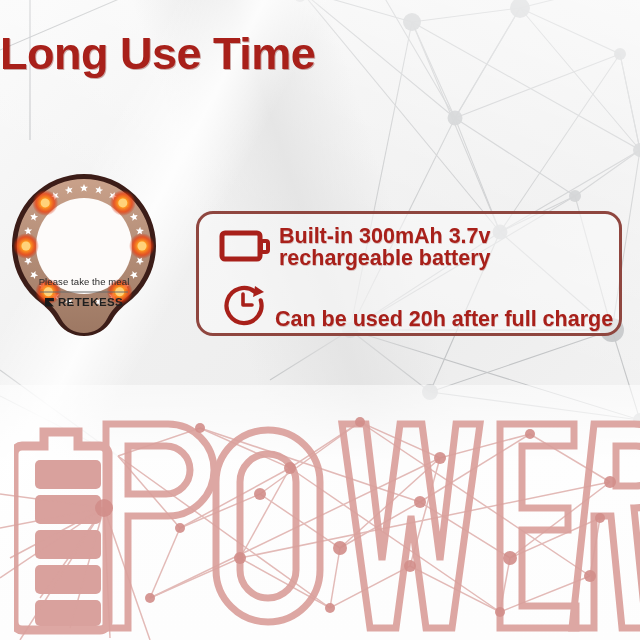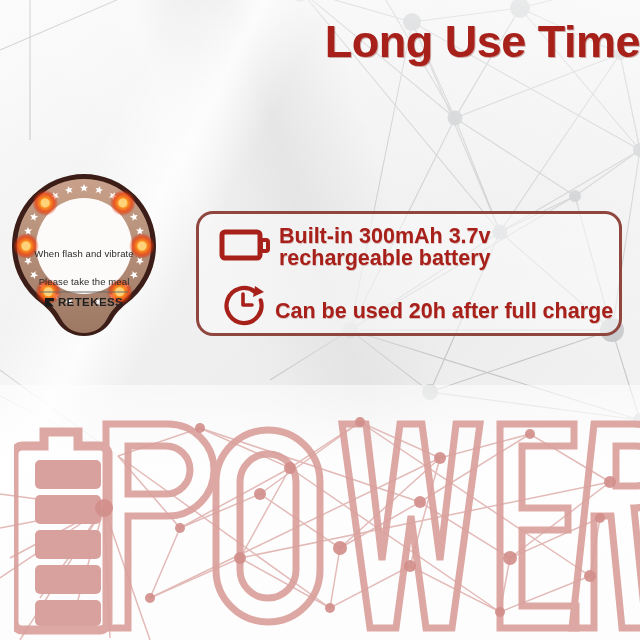--- a/index.html
+++ b/index.html
@@ -32,39 +32,39 @@
   }
 
   
   #watermark{
     position:absolute; left:0; top:398px; width:640px; height:242px;
   }
   #wm-net{ position:absolute; inset:0; }
 
   
   #title{
-    position:absolute; top:16px; left:0; width:640px;
-    text-align:right;
+    position:absolute; top:28px; left:0; width:640px;
+    text-align:left;
     font-size:45px; font-weight:bold;
     color:#a8201a;
     letter-spacing:-0.5px;
     text-shadow:1px 1px 0 rgba(120,20,15,.35);
   }
 
   
   #pager{ position:absolute; left:8px; top:170px; width:152px; height:192px; }
 
   
   #infobox{
     position:absolute; left:196px; top:211px; width:426px; height:125px;
     border:3px solid #8f463f;
     border-radius:17px;
     background:rgba(249,249,250,.58);
   }
-  .row{ position:absolute; display:flex; align-items:center;padding-left:11px; }
+  .row{ position:absolute; display:flex; align-items:flex-end;padding-left:11px; }
   #row-battery{ left:9px; top:10px; width:408px; }
   #row-clock{ left:9px; top:68px; width:408px; }
 
   .icon-wrap{ flex:0 0 auto; }
   .row-text{
     color:#a8201a;
     font-weight:bold;
     line-height:1.03;
     text-shadow:.5px .5px 0 rgba(140,25,20,.25);
   }
@@ -384,21 +384,20 @@
         </g>
       </g>
     </g>
 
     <rect x="28" y="40" width="96" height="72" fill="#fdfbfa" opacity=".0"></rect>
 
     <line x1="32" y1="122" x2="120" y2="122" stroke="#6a6a6a" stroke-width="1"></line>
   </svg>
 
   
-  <div style="position:absolute;left:0;top:78px;width:152px;text-align:center;font-size:9.5px;color:#2b2b2b;letter-spacing:.1px;">When flash and vibrate</div>
   <div style="position:absolute;left:0;top:106px;width:152px;text-align:center;font-size:9.5px;color:#2b2b2b;letter-spacing:.1px;">Please take the meal</div>
 
   
   <div style="position:absolute;left:0;top:126px;width:152px;display:flex;align-items:center;justify-content:center;gap:4px;">
     <span style="display:inline-block;width:9px;height:9px;background:#1a1a1a;
                  clip-path:polygon(0 0,100% 0,100% 42%,44% 42%,100% 100%,0 100%);"></span>
     <span style="font-size:11.5px;font-weight:bold;color:#1f1f1f;letter-spacing:.4px;">RETEKESS</span>
   </div>
 </div>
 

